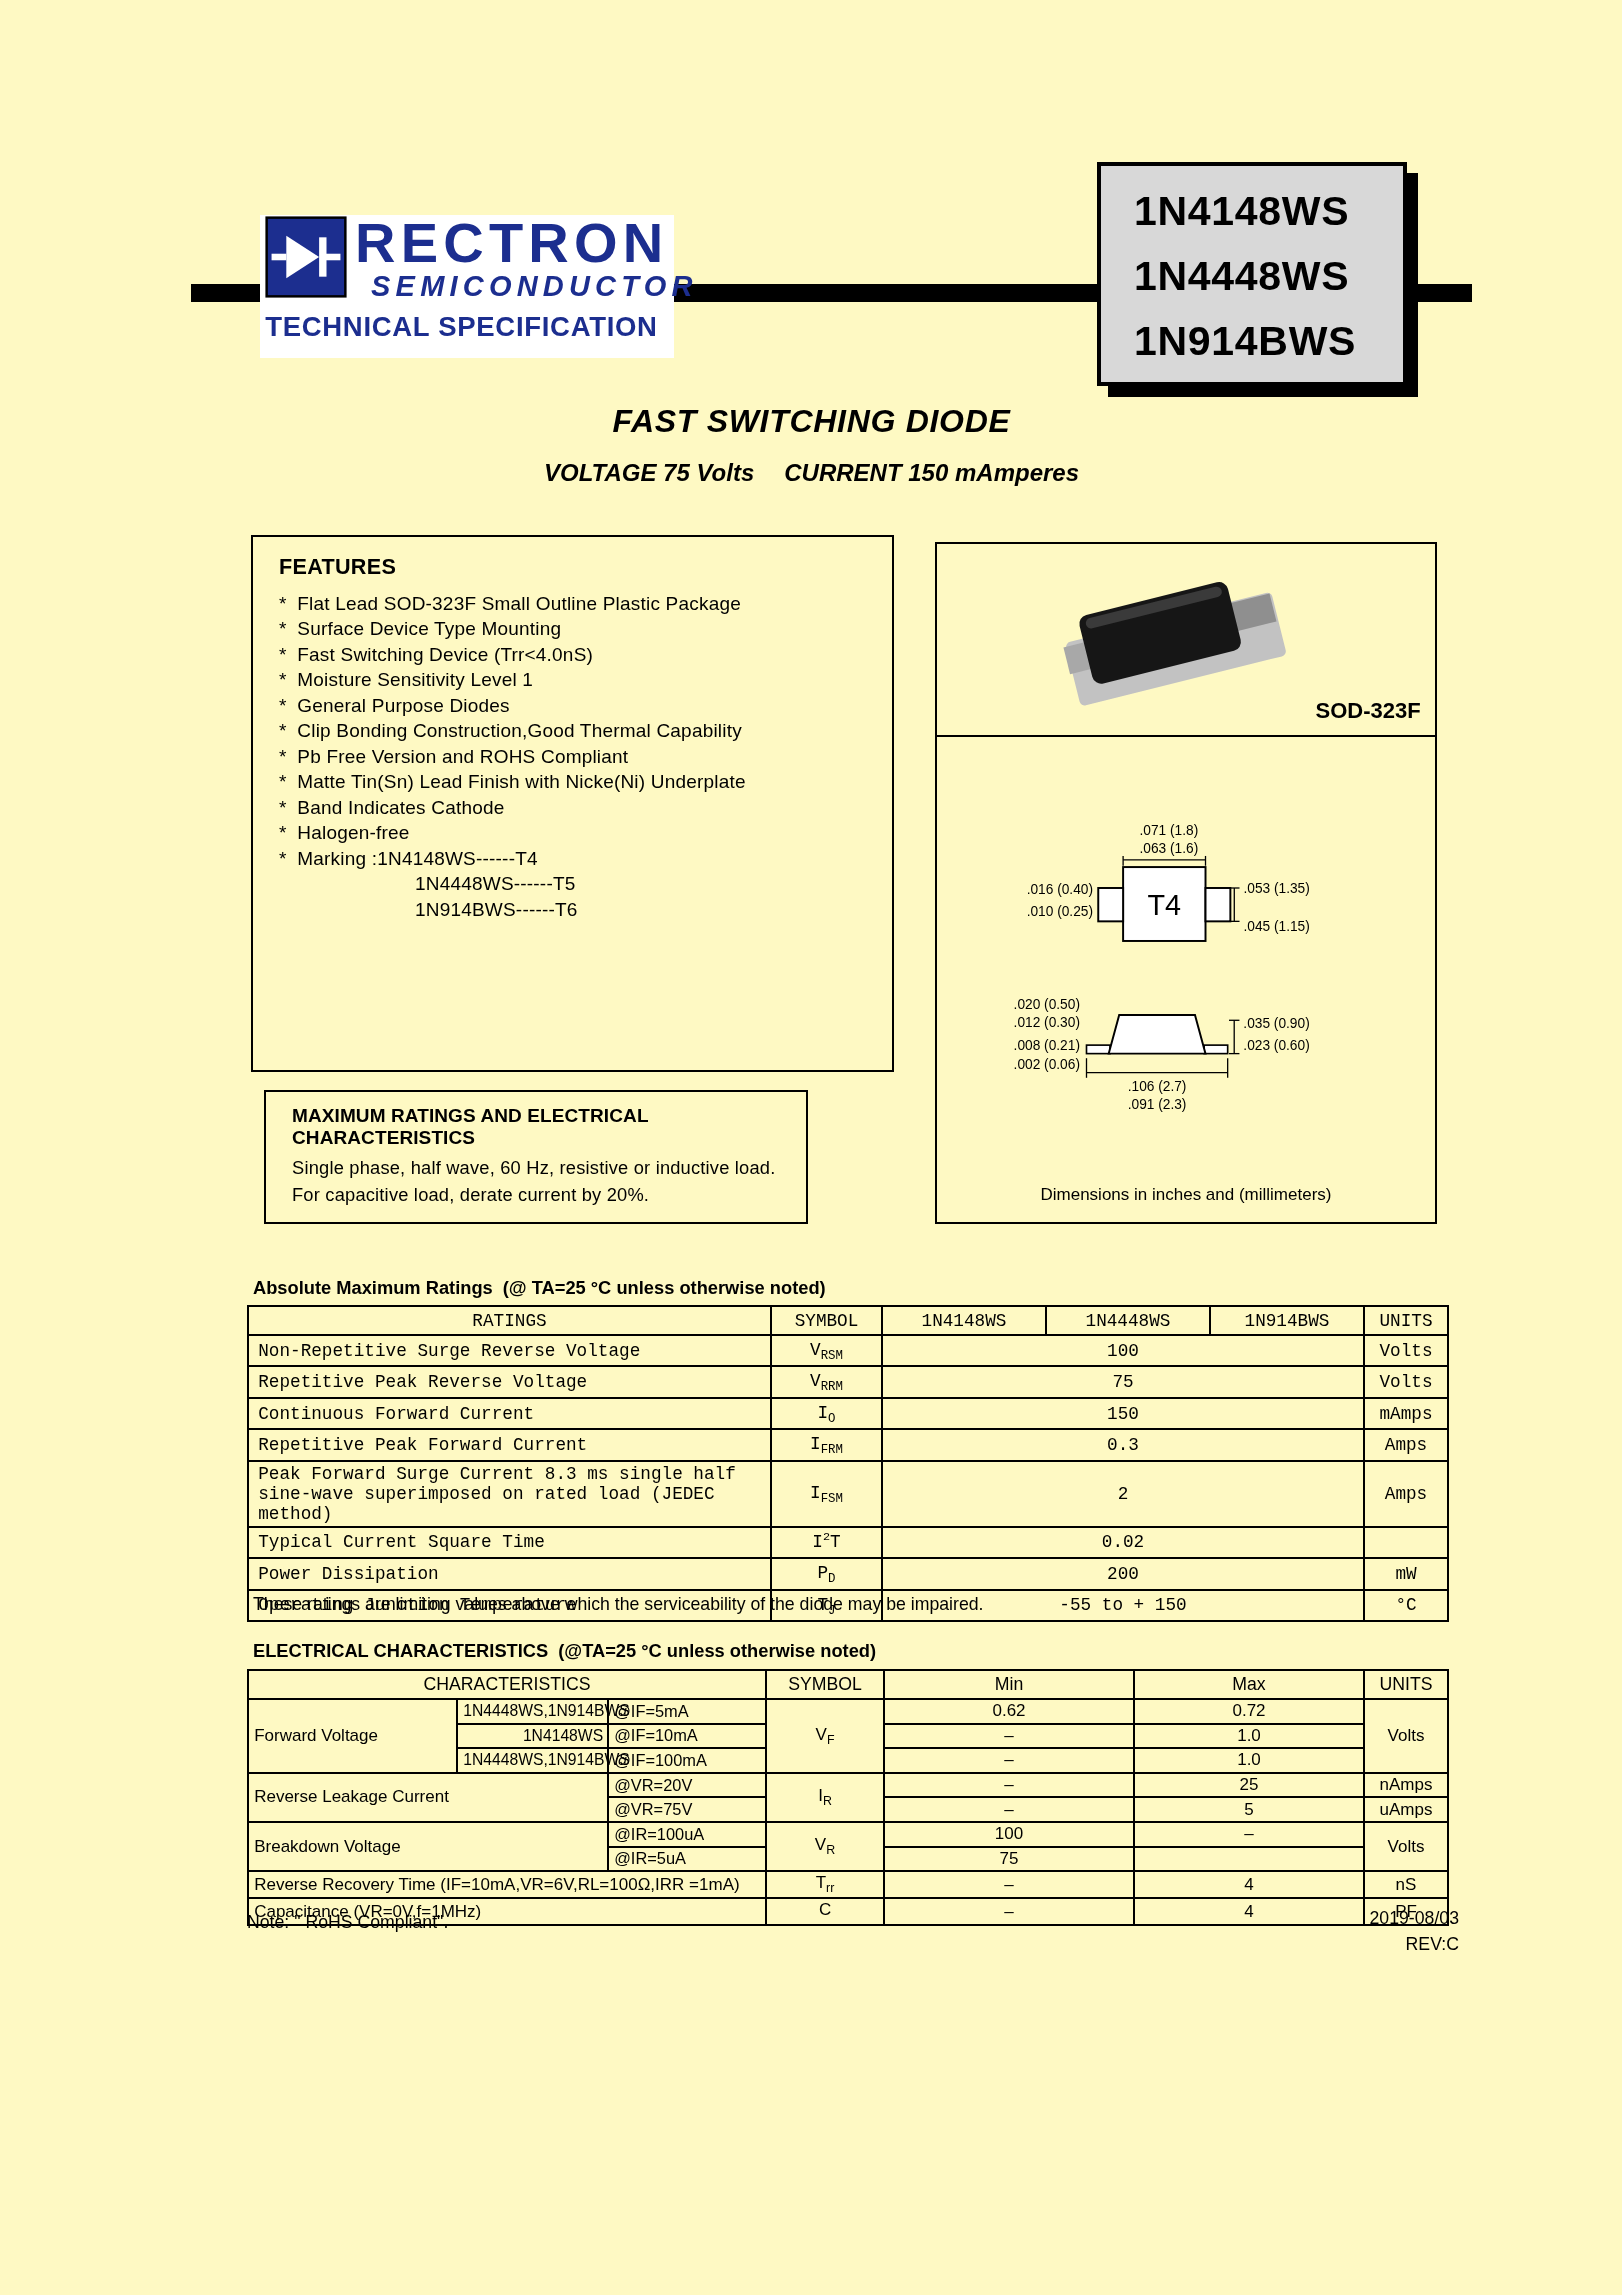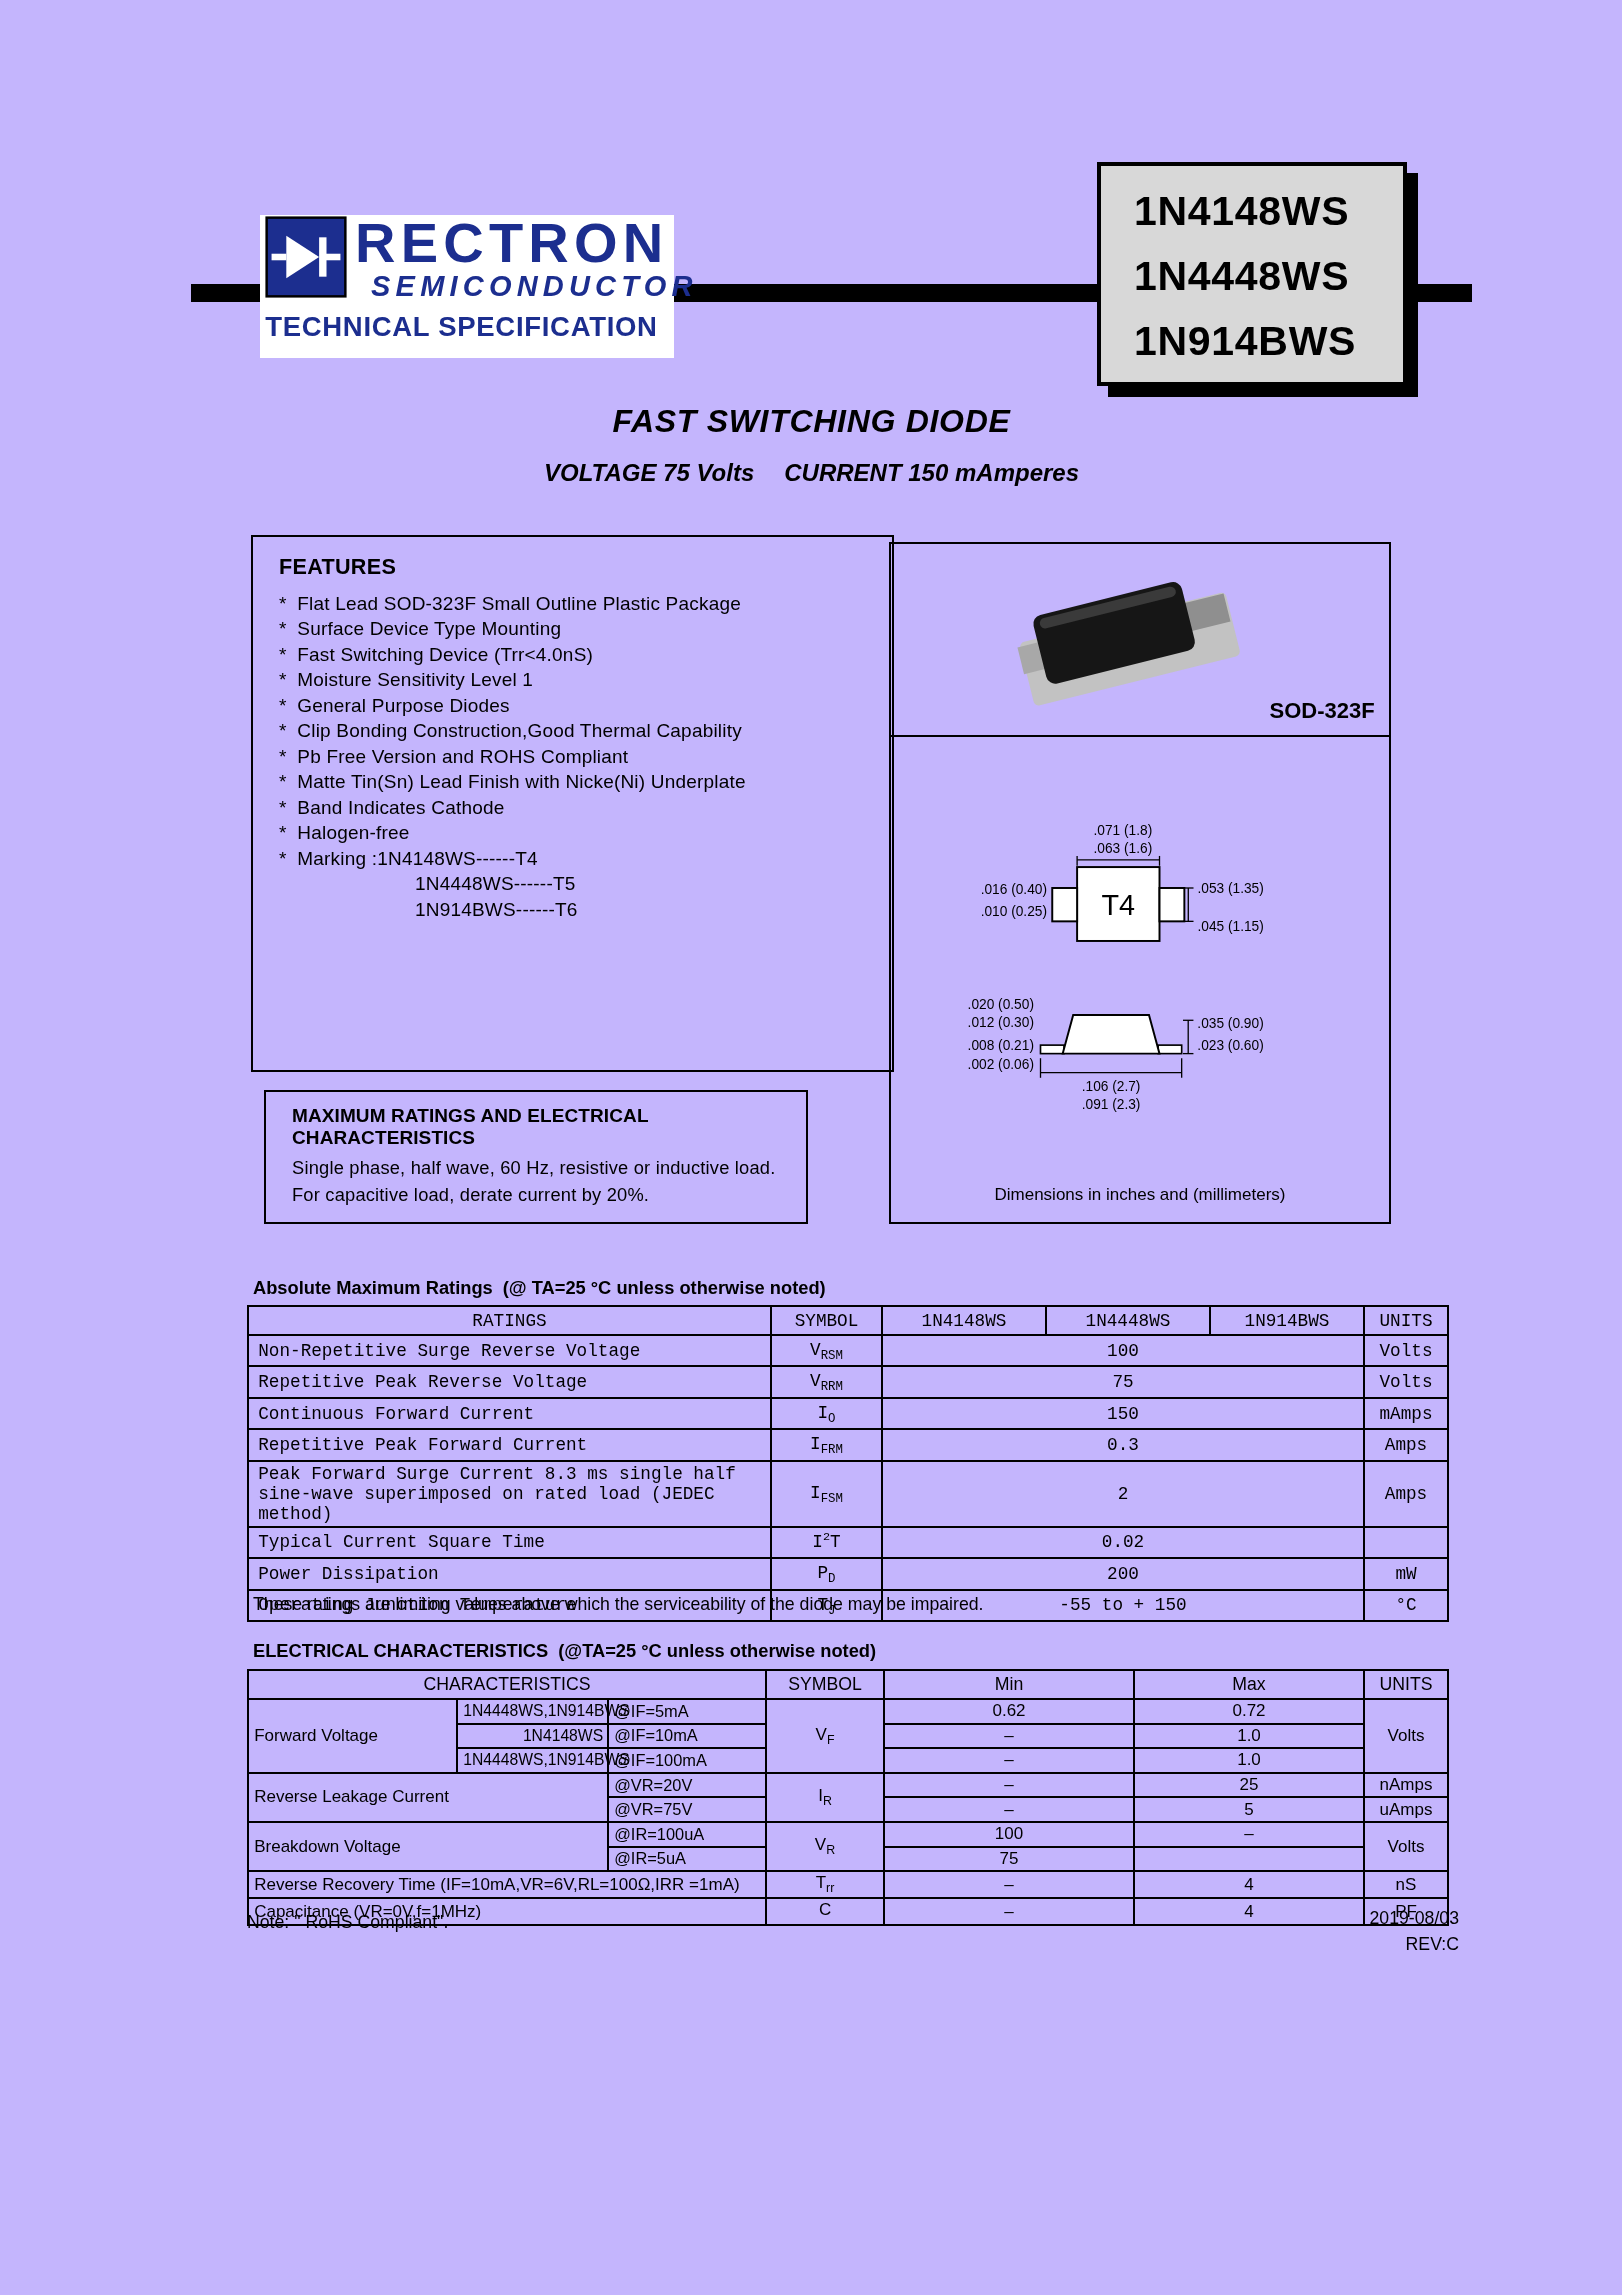--- a/index.html
+++ b/index.html
@@ -1,18 +1,18 @@
 <!DOCTYPE html>
 <html style="font-size:10.5px"><head>
 <meta charset="utf-8">
 <style>
   * { margin:0; padding:0; box-sizing:border-box; }
   html,body { background:#fff; }
   .page {
-    position:relative; width:1623px; height:2295px; background:#c4b5fd;
+    position:relative; width:1623px; height:2295px; background:#fef9c3;
     font-family:"Liberation Sans", sans-serif; color:#000; overflow:hidden;
   }
   
   .black-bar { position:absolute; left:191px; top:284px; width:1281px; height:17.7px; background:#000; z-index:1; }
   .logo-block { position:absolute; left:260px; top:215px; width:414px; height:143px; background:#fff; z-index:2; padding-left:5.2px; }
   .logo-row { display:flex; align-items:flex-start; }
   .logo-mark { width:82px; height:84px; flex:0 0 auto; }
   .brand-col { margin-left:7.9px; }
   .brand { font-size:56px; font-weight:800; color:#1c2e8f; letter-spacing:5.2px; line-height:56px; }
   .brand-sub { font-size:29px; font-style:italic; font-weight:bold; color:#1c2e8f; letter-spacing:5.2px; line-height:31px; margin-left:16px; }
@@ -27,21 +27,21 @@
   
   .features-box { position:absolute; left:251px; top:535px; width:643px; height:537px; border:2.6px solid #000; padding:17px 15.7px 0 26px; }
   .features-title { font-size:21.6px; font-weight:bold; letter-spacing:0.3px; margin-bottom:10.5px; }
   .feat-line { display:flex; font-size:19px; line-height:25.5px; letter-spacing:0.2px; }
   .feat-line .b { width:18.3px; flex:0 0 auto; }
   .marking-extra { font-size:19px; line-height:25.5px; margin-left:136px; letter-spacing:0.2px; }
   .max-box { position:absolute; left:264px; top:1090px; width:544px; height:134px; border:2.6px solid #000; padding:13px 15.7px 0 26px; }
   .max-title { font-size:19px; font-weight:bold; letter-spacing:0.1px; margin-bottom:5.2px; }
   .max-line { font-size:18.3px; line-height:27px; letter-spacing:0.2px; }
   
-  .pkg-box { position:absolute; left:889px; top:542px; width:502px; height:682px; border:2.6px solid #000; }
+  .pkg-box { position:absolute; left:935px; top:542px; width:502px; height:682px; border:2.6px solid #000; }
   .pkg-photo { position:absolute; left:98px; top:25px; }
   .pkg-name { position:absolute; right:14.4px; top:154px; font-size:22px; font-weight:bold; }
   .pkg-sep { position:absolute; left:0; top:191px; width:100%; height:2px; background:#000; }
   .pkg-top-svg { position:absolute; left:71px; top:274px; }
   .pkg-side-svg { position:absolute; left:58px; top:450px; }
   .pkg-note { position:absolute; left:0; bottom:17px; width:100%; text-align:center; font-size:17px; }
   .pkg-box svg text { font-family:"Liberation Sans", sans-serif; font-size:21px; fill:#000; }
   .pkg-box svg text.mark { font-size:44px; }
   
   .caption { position:absolute; left:253px; font-size:18.3px; }

